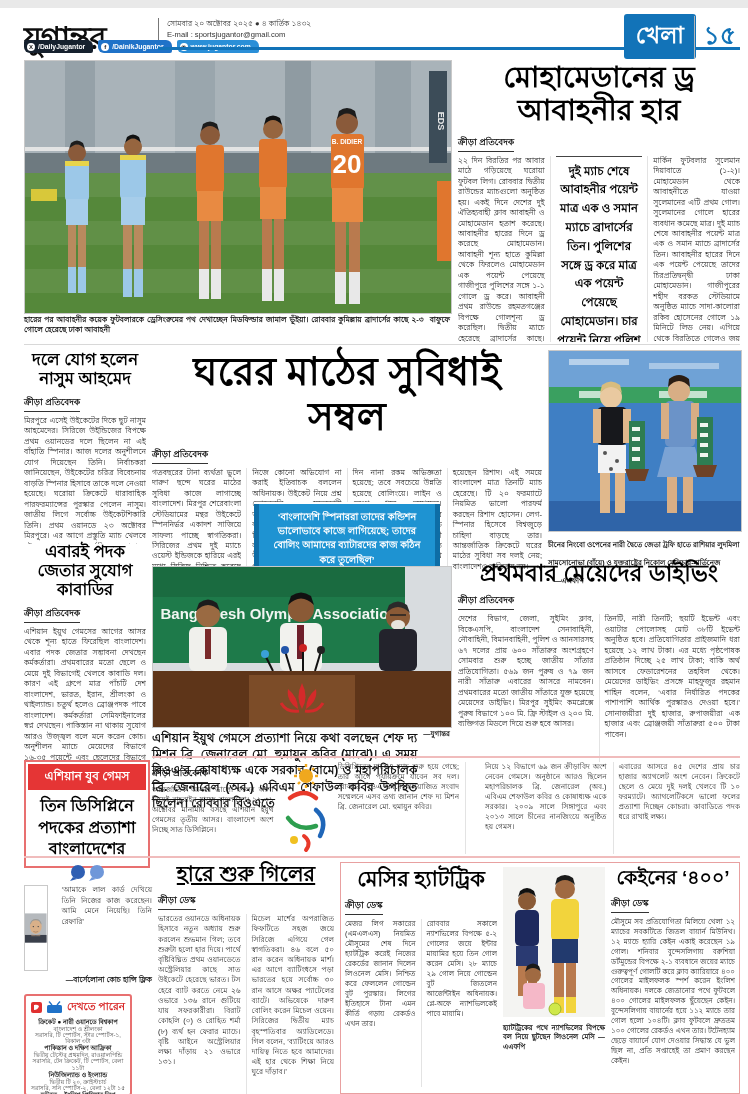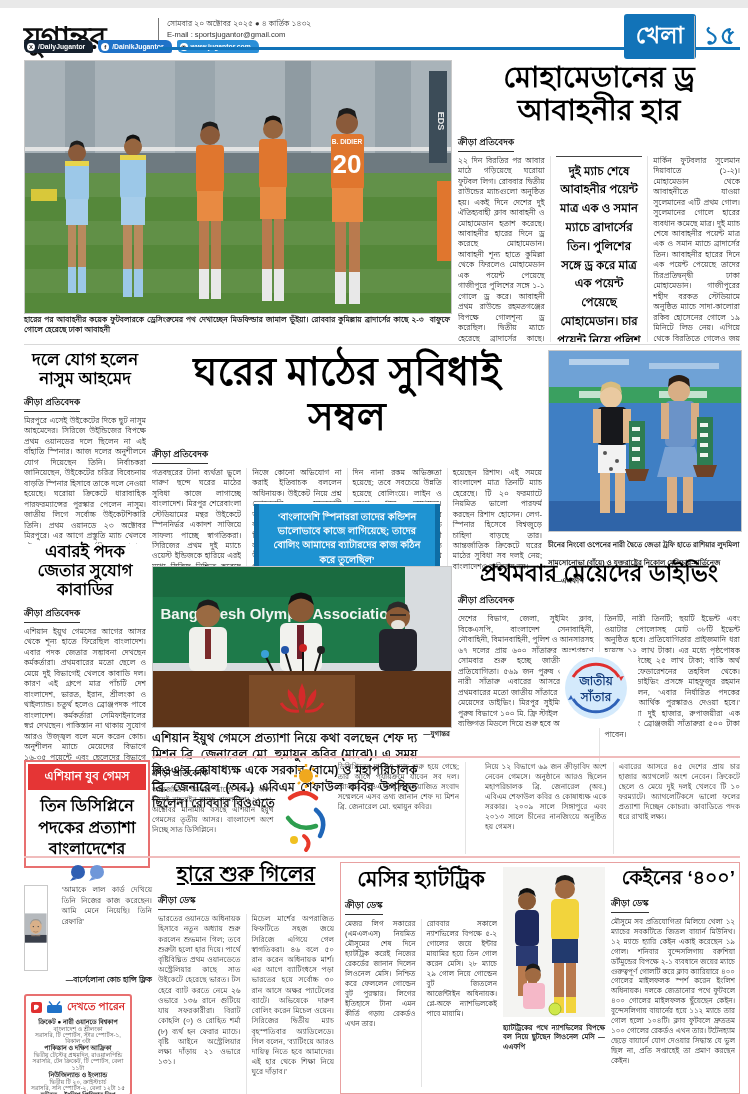--- a/index.html
+++ b/index.html
@@ -307,31 +307,20 @@
     <span class="caption" style="font-size:12px;">এশিয়ান ইয়ুথ গেমসে প্রত্যাশা নিয়ে কথা বলছেন শেফ দ্য মিশন ব্রি. জেনারেল মো. হুমায়ুন কবির (মাঝে)। এ সময় বিওএ’র কোষাধ্যক্ষ একে সরকার (বামে) ও মহাপরিচালক ব্রি. জেনারেল (অব.) এবিএম শেফাউল কবির উপস্থিত ছিলেন। রোববার বিওএতে</span>
     <span class="caption credit" style="font-size:7.1px;">—যুগান্তর</span>
   </div>
 
   <div class="abs" style="left:458px;top:552px;width:282px;">
     <div class="hl" style="font-size:23px;">প্রথমবার মেয়েদের ডাইভিং</div>
     <div class="byline-wrap"><span class="byline">ক্রীড়া প্রতিবেদক</span></div>
     <div class="cols" style="height:148px;position:relative;">
       <div class="col body-text">দেশের বিভাগ, জেলা, সুইমিং ক্লাব, বিকেএসপি, বাংলাদেশ সেনাবাহিনী, নৌবাহিনী, বিমানবাহিনী, পুলিশ ও আনসারসহ ৬৭ দলের প্রায় ৬০০ সাঁতারুর অংশগ্রহণে সোমবার শুরু হচ্ছে জাতীয় সাঁতার প্রতিযোগিতা। ৫৬৯ জন পুরুষ ও ৭৯ জন নারী সাঁতারু এবারের আসরে নামবেন। প্রথমবারের মতো জাতীয় সাঁতারে যুক্ত হয়েছে মেয়েদের ডাইভিং। মিরপুর সুইমিং কমপ্লেক্সে পুরুষ বিভাগে ১০০ মি. ফ্রি স্টাইল ও ২০০ মি. ব্যক্তিগত মিডলে দিয়ে শুরু হবে আসর।</div>
       <div class="col body-text">তিনটি, নারী তিনটি; ছয়টি ইভেন্ট এবং ওয়াটার পোলোসহ মোট ৩৮টি ইভেন্ট অনুষ্ঠিত হবে। প্রতিযোগিতার প্রাইজমানি ধরা হয়েছে ১২ লাখ টাকা। এর মধ্যে পৃষ্ঠপোষক প্রতিষ্ঠান দিচ্ছে ২৫ লাখ টাকা; বাকি অর্থ আসবে ফেডারেশনের তহবিল থেকে। মেয়েদের ডাইভিং প্রসঙ্গে মাহফুজুর রহমান শাহিন বলেন, ‘এবার নির্ধারিত পদকের পাশাপাশি আর্থিক পুরস্কারও দেওয়া হবে।’ সোনাজয়ীরা দুই হাজার, রুপাজয়ীরা এক হাজার এবং ব্রোঞ্জজয়ী সাঁতারুরা ৫০০ টাকা পাবেন।</div>
-      <div class="overlay" style="top:38px;width:72px;padding:3px;">
-        <svg width="66" height="66" viewBox="0 0 66 66">
-          <circle cx="33" cy="33" r="31" fill="#d4eafc"></circle>
-          <path d="M10,22 A27,27 0 0 1 56,22" stroke="#e03030" stroke-width="3" fill="none"></path>
-          <path d="M56,44 A27,27 0 0 1 10,44" stroke="#2f62b8" stroke-width="3" fill="none"></path>
-          <path d="M56,22 l5,-1 -3,5 z" fill="#e03030"></path>
-          <path d="M10,44 l-5,1 3,-5 z" fill="#2f62b8"></path>
-          <text x="33" y="30" font-size="12" font-weight="bold" fill="#143c7c" text-anchor="middle">জাতীয়</text>
-          <text x="33" y="46" font-size="12" font-weight="bold" fill="#143c7c" text-anchor="middle">সাঁতার</text>
-        </svg>
-      </div>
     </div>
   </div>
 
   <div class="abs pinkrule" style="left:152px;right:8px;top:748px;"></div>
 
   <div class="abs" style="left:152px;top:754px;width:588px;">
     <div style="display:flex;gap:6px;height:92px;overflow:hidden;">
       <div style="flex:1;overflow:hidden;">
         <div class="byline-wrap" style="margin:0 0 2px;"><span class="byline">ক্রীড়া প্রতিবেদক</span></div>
         <div class="body-text" style="font-size:7.3px;">আন্তর্জাতিক আসরে ভালো ফলের আশা নিয়েই বাহরাইন যাচ্ছে বাংলাদেশ। ২২-৩১ অক্টোবর মানামায় বসছে এশিয়ান ইয়ুথ গেমসের তৃতীয় আসর। বাংলাদেশ অংশ নিচ্ছে সাত ডিসিপ্লিনে।</div>
@@ -460,19 +449,19 @@
         <g>
           <circle cx="30" cy="108" r="8" fill="#a06a42"></circle>
             <path d="M22,105 q8,-8 16,0 l-2,-6 q-6,-5 -12,0 z" fill="#1a1a1a"></path>
           <rect x="20" y="116" width="22" height="26" rx="4" fill="#f5b8c8"></rect>
         </g>
         <circle cx="52" cy="142" r="6" fill="#cfe84a" stroke="#9ab82a"></circle>
       </svg>
       <div class="caption" style="font-size:6.9px;margin-top:2px;">হ্যাটট্রিকের পথে ন্যাশভিলের বিপক্ষে বল নিয়ে ছুটছেন লিওনেল মেসি —এএফপি</div>
     </div>
     <div style="flex:1;">
-      <div class="hl" style="font-size:19px;text-align:right;">কেইনের ‘৪০০’</div>
+      <div class="hl" style="font-size:19px;">কেইনের ‘৪০০’</div>
       <div class="byline-wrap"><span class="byline">ক্রীড়া ডেস্ক</span></div>
       <div class="body-text" style="font-size:7.2px;height:168px;overflow:hidden;">মৌসুমে সব প্রতিযোগিতা মিলিয়ে খেলা ১২ ম্যাচের সবকটিতে জিতল বায়ার্ন মিউনিখ। ১২ ম্যাচে হ্যারি কেইন একাই করেছেন ১৯ গোল। শনিবার বুন্দেসলিগায় বরুশিয়া ডর্টমুন্ডের বিপক্ষে ২-১ ব্যবধানে জয়ের ম্যাচে গুরুত্বপূর্ণ গোলটি করে ক্লাব ক্যারিয়ারে ৪০০ গোলের মাইলফলক স্পর্শ করেন ইংলিশ অধিনায়ক। দলকে জেতানোর পথে ফুটবলে ৪০০ গোলের মাইলফলক ছুঁয়েছেন কেইন। বুন্দেসলিগায় বায়ার্নের হয়ে ১১২ ম্যাচে তার গোল হলো ১০৪টি। ক্লাব ফুটবলে দ্রুততম ১০০ গোলের রেকর্ডও এখন তার। টটেনহ্যাম ছেড়ে বায়ার্নে যোগ দেওয়ার সিদ্ধান্ত যে ভুল ছিল না, প্রতি সপ্তাহেই তা প্রমাণ করছেন কেইন।</div>
     </div>
   </div>
 
 </div>
 
 </body></html>

